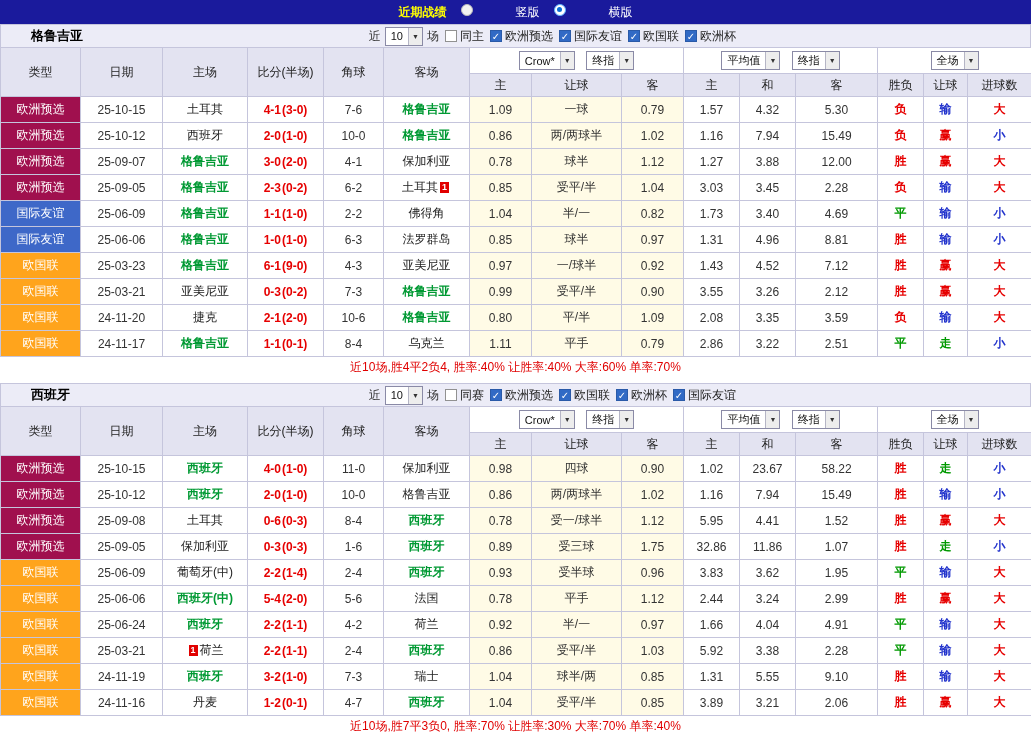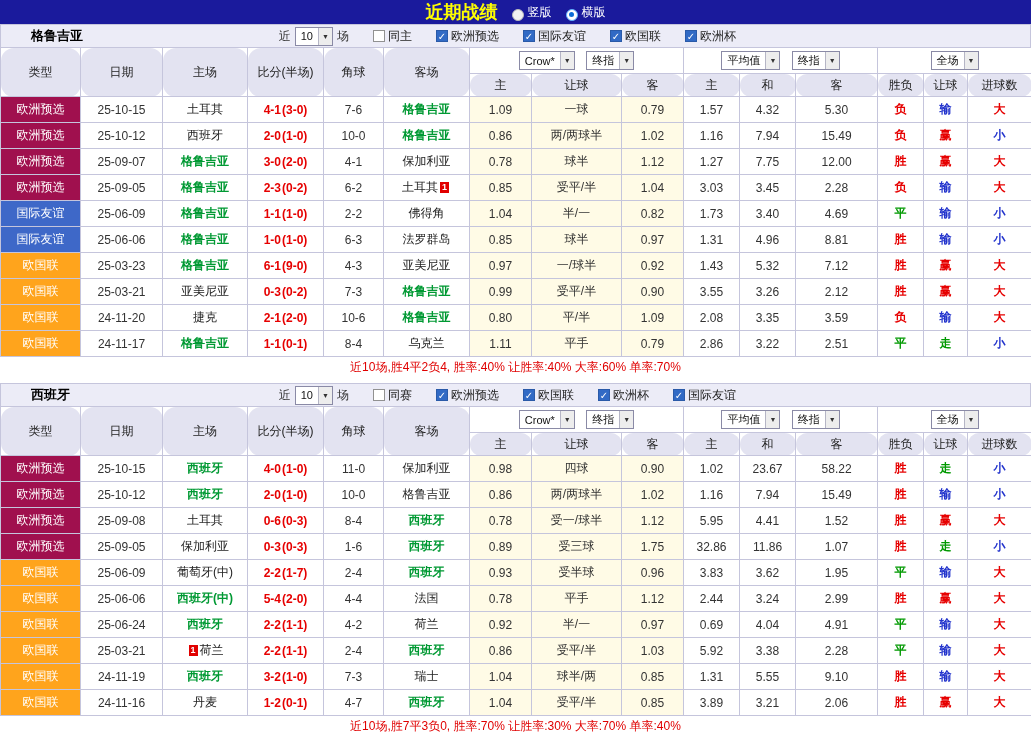--- a/index.html
+++ b/index.html
@@ -2,42 +2,42 @@
 <html><head>
 <meta charset="utf-8">
 <style>
   html,body{margin:0;padding:0;}
   body{
     width:1031px;height:733px;overflow:hidden;background:#fff;
     font-family:"Liberation Sans","DejaVu Sans",sans-serif;font-size:12px;color:#333;
   }
   
   .topbar{height:24px;background:#1A1A9C;display:flex;align-items:center;justify-content:center;gap:14px;}
-  .topbar .title{color:#FFFF00;font-weight:bold;font-size:18px;}
-  .radio-item{display:inline-flex;align-items:flex-end;color:#fff;font-size:12px;cursor:pointer;}
+  .topbar .title{color:#FFFF00;font-weight:bold;font-size:12px;}
+  .radio-item{display:inline-flex;align-items:flex-start;color:#fff;font-size:12px;cursor:pointer;gap:39px;}
   .radio{width:10px;height:10px;border-radius:50%;border:1px solid #BBB;background:#F2F2F2;display:inline-block;margin-right:4px;position:relative;}
   .radio.selected{border-color:#5FB2FF;background:#fff;}
   .radio.selected::after{content:"";position:absolute;left:2px;top:2px;width:5px;height:5px;border-radius:50%;background:#0A6CD6;}
   
   .section-filter{height:22px;background:#ECECF7;border:1px solid #C5C5DC;border-bottom:none;display:flex;align-items:center;}
   .team-name{margin-left:30px;font-weight:bold;font-size:13px;color:#000;}
   .filter-group{margin-left:auto;margin-right:294px;display:flex;align-items:center;}
-  .cb-item{margin-left:24px;display:inline-flex;align-items:center;cursor:pointer;justify-content:flex-end;}
+  .cb-item{margin-left:6px;display:inline-flex;align-items:center;cursor:pointer;justify-content:flex-end;}
   .cb{display:inline-block;width:12px;height:12px;line-height:12px;text-align:center;font-size:10px;margin-right:3px;box-sizing:border-box;}
   .cb.checked{background:#316AC5;color:#fff;border:1px solid #2A5AA8;}
   .cb.unchecked{background:#fff;border:1px solid #919191;}
   .cb-label{font-size:12px;color:#222;}
   
   .select{display:inline-flex;align-items:center;background:#fff;border:1px solid #8A8AA6;height:17px;margin:0 4px;vertical-align:middle;cursor:pointer;}
   .sel-label{padding:0 5px;font-size:11px;color:#111;white-space:nowrap;}
   .sel-arrow{width:13px;align-self:stretch;background:#EDEDED;border-left:1px solid #B5B5C5;font-size:7px;color:#333;display:flex;align-items:center;justify-content:center;}
   
   table{width:1031px;table-layout:fixed;border-collapse:collapse;}
   th,td{border:1px solid #C5C5DC;text-align:center;padding:0;white-space:nowrap;overflow:hidden;}
-  thead th{background:#E3E3F1;font-weight:normal;color:#222;height:22px;font-size:12px;border-radius:13px;}
+  thead th{background:#E3E3F1;font-weight:normal;color:#222;height:22px;font-size:12px;}
   thead tr.dd-row th{height:25px;}
   thead th.dd-cell{background:#fff;}
   tbody td{height:25px;background:#fff;}
   td.ah-bg{background:#FFFBE6;}
   td.type{color:#fff;font-size:12px;}
   td.type-qual{background:#A0104E;}
   td.type-friendly{background:#3E68C8;}
   td.type-nations{background:#FFA41C;}
   td.date{color:#333;margin-top:27px;}
   td.team{color:#222;}
@@ -200,21 +200,21 @@
           <td class="type type-qual">欧洲预选</td>
           <td class="date">25-09-07</td>
           <td class="team"><span class="subject">格鲁吉亚</span></td>
           <td class="score"><span class="score-main">3-0</span><span class="score-half">(2-0)</span></td>
           <td class="corner">4-1</td>
           <td class="team"><span>保加利亚</span></td>
           <td class="num ah-bg">0.78</td>
           <td class="num ah-bg">球半</td>
           <td class="num ah-bg">1.12</td>
           <td class="num">1.27</td>
-          <td class="num">7.75</td>
+          <td class="num">3.88</td>
           <td class="num">12.00</td>
           <td class="res" style="color: rgb(230, 0, 0);">胜</td>
           <td class="res" style="color: rgb(230, 0, 0);">赢</td>
           <td class="res" style="color: rgb(230, 0, 0);">大</td>
         </tr>
         <tr>
           <td class="type type-qual">欧洲预选</td>
           <td class="date">25-09-05</td>
           <td class="team"><span class="subject">格鲁吉亚</span></td>
           <td class="score"><span class="score-main">2-3</span><span class="score-half">(0-2)</span></td>
@@ -268,21 +268,21 @@
           <td class="type type-nations">欧国联</td>
           <td class="date">25-03-23</td>
           <td class="team"><span class="subject">格鲁吉亚</span></td>
           <td class="score"><span class="score-main">6-1</span><span class="score-half">(9-0)</span></td>
           <td class="corner">4-3</td>
           <td class="team"><span>亚美尼亚</span></td>
           <td class="num ah-bg">0.97</td>
           <td class="num ah-bg">一/球半</td>
           <td class="num ah-bg">0.92</td>
           <td class="num">1.43</td>
-          <td class="num">5.32</td>
+          <td class="num">4.52</td>
           <td class="num">7.12</td>
           <td class="res" style="color: rgb(230, 0, 0);">胜</td>
           <td class="res" style="color: rgb(230, 0, 0);">赢</td>
           <td class="res" style="color: rgb(230, 0, 0);">大</td>
         </tr>
         <tr>
           <td class="type type-nations">欧国联</td>
           <td class="date">25-03-21</td>
           <td class="team"><span>亚美尼亚</span></td>
           <td class="score"><span class="score-main">0-3</span><span class="score-half">(0-2)</span></td>
@@ -498,39 +498,39 @@
           <td class="num">11.86</td>
           <td class="num">1.07</td>
           <td class="res" style="color: rgb(230, 0, 0);">胜</td>
           <td class="res" style="color: rgb(0, 153, 0);">走</td>
           <td class="res" style="color: rgb(34, 51, 204);">小</td>
         </tr>
         <tr>
           <td class="type type-nations">欧国联</td>
           <td class="date">25-06-09</td>
           <td class="team"><span>葡萄牙(中)</span></td>
-          <td class="score"><span class="score-main">2-2</span><span class="score-half">(1-7)</span></td>
+          <td class="score"><span class="score-main">2-2</span><span class="score-half">(1-4)</span></td>
           <td class="corner">2-4</td>
           <td class="team"><span class="subject">西班牙</span></td>
           <td class="num ah-bg">0.93</td>
           <td class="num ah-bg">受半球</td>
           <td class="num ah-bg">0.96</td>
           <td class="num">3.83</td>
           <td class="num">3.62</td>
           <td class="num">1.95</td>
           <td class="res" style="color: rgb(0, 153, 0);">平</td>
           <td class="res" style="color: rgb(34, 51, 204);">输</td>
           <td class="res" style="color: rgb(230, 0, 0);">大</td>
         </tr>
         <tr>
           <td class="type type-nations">欧国联</td>
           <td class="date">25-06-06</td>
           <td class="team"><span class="subject">西班牙(中)</span></td>
           <td class="score"><span class="score-main">5-4</span><span class="score-half">(2-0)</span></td>
-          <td class="corner">4-4</td>
+          <td class="corner">5-6</td>
           <td class="team"><span>法国</span></td>
           <td class="num ah-bg">0.78</td>
           <td class="num ah-bg">平手</td>
           <td class="num ah-bg">1.12</td>
           <td class="num">2.44</td>
           <td class="num">3.24</td>
           <td class="num">2.99</td>
           <td class="res" style="color: rgb(230, 0, 0);">胜</td>
           <td class="res" style="color: rgb(230, 0, 0);">赢</td>
           <td class="res" style="color: rgb(230, 0, 0);">大</td>
@@ -538,21 +538,21 @@
         <tr>
           <td class="type type-nations">欧国联</td>
           <td class="date">25-06-24</td>
           <td class="team"><span class="subject">西班牙</span></td>
           <td class="score"><span class="score-main">2-2</span><span class="score-half">(1-1)</span></td>
           <td class="corner">4-2</td>
           <td class="team"><span>荷兰</span></td>
           <td class="num ah-bg">0.92</td>
           <td class="num ah-bg">半/一</td>
           <td class="num ah-bg">0.97</td>
-          <td class="num">0.69</td>
+          <td class="num">1.66</td>
           <td class="num">4.04</td>
           <td class="num">4.91</td>
           <td class="res" style="color: rgb(0, 153, 0);">平</td>
           <td class="res" style="color: rgb(34, 51, 204);">输</td>
           <td class="res" style="color: rgb(230, 0, 0);">大</td>
         </tr>
         <tr>
           <td class="type type-nations">欧国联</td>
           <td class="date">25-03-21</td>
           <td class="team"><span class="redcard">1</span><span>荷兰</span></td>

